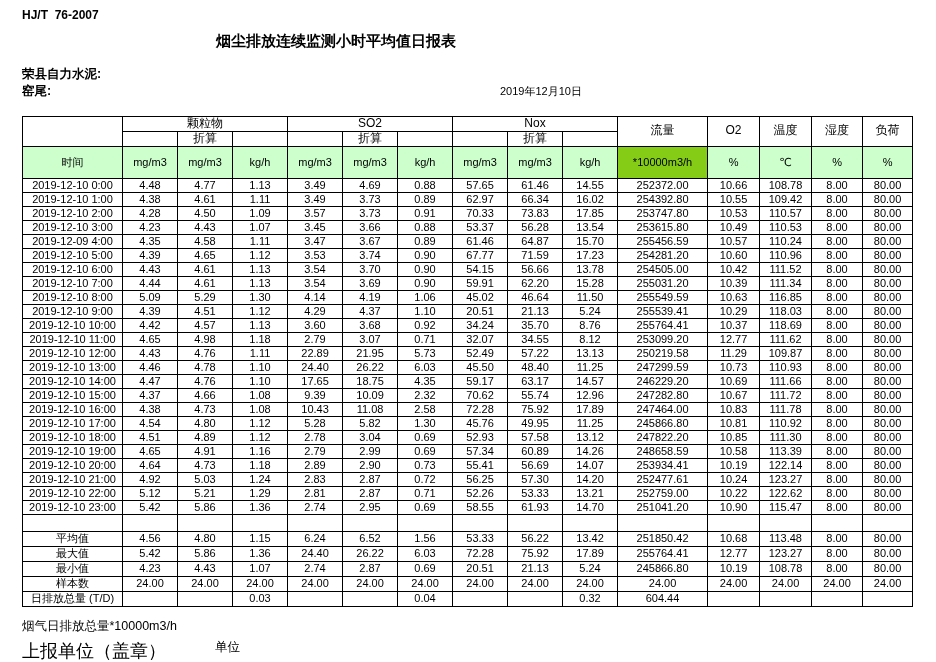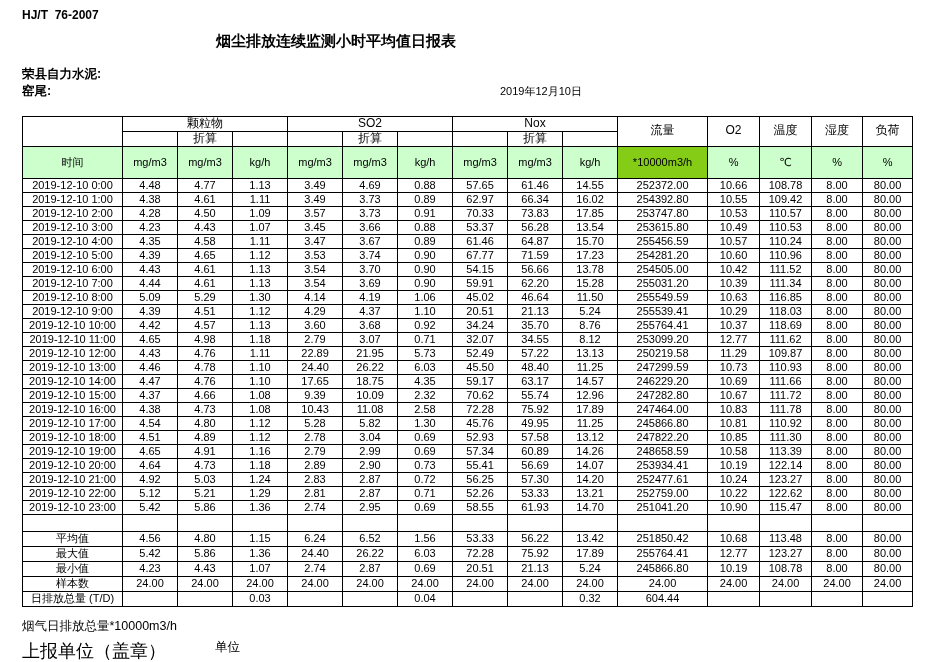--- a/index.html
+++ b/index.html
@@ -185,21 +185,21 @@
           <td>53.37</td>
           <td>56.28</td>
           <td>13.54</td>
           <td class="flow-cell">253615.80</td>
           <td>10.49</td>
           <td>110.53</td>
           <td>8.00</td>
           <td>80.00</td>
         </tr>
         <tr class="data-row">
-          <td class="time-cell">2019-12-10 4:00</td>
+          <td class="time-cell">2019-12-09 4:00</td>
           <td>4.35</td>
           <td>4.58</td>
           <td>1.11</td>
           <td>3.47</td>
           <td>3.67</td>
           <td>0.89</td>
           <td>61.46</td>
           <td>64.87</td>
           <td>15.70</td>
           <td class="flow-cell">255456.59</td>

